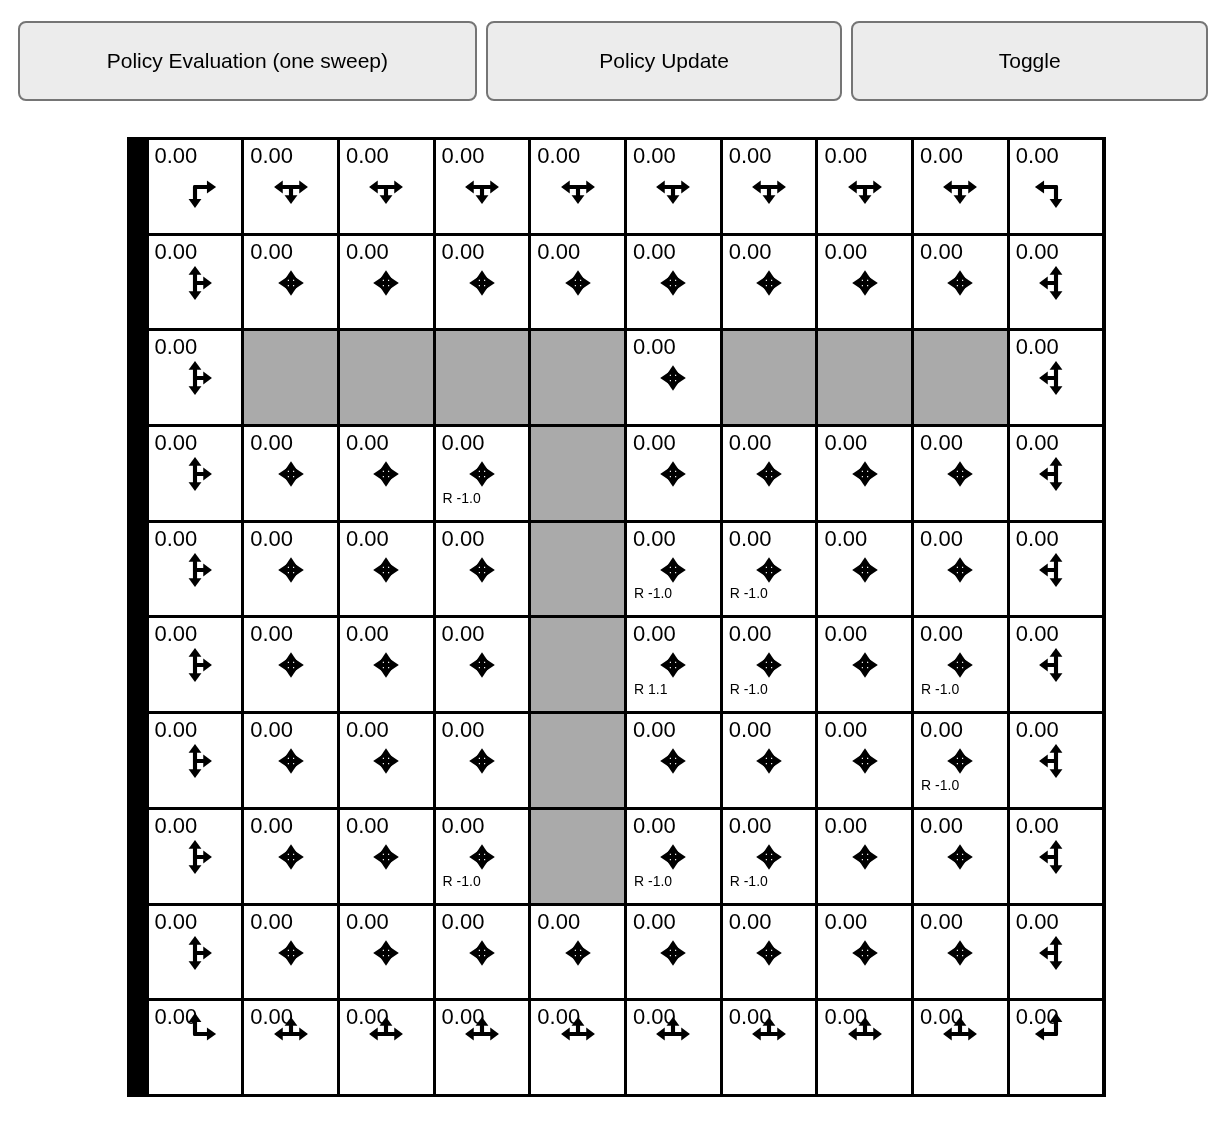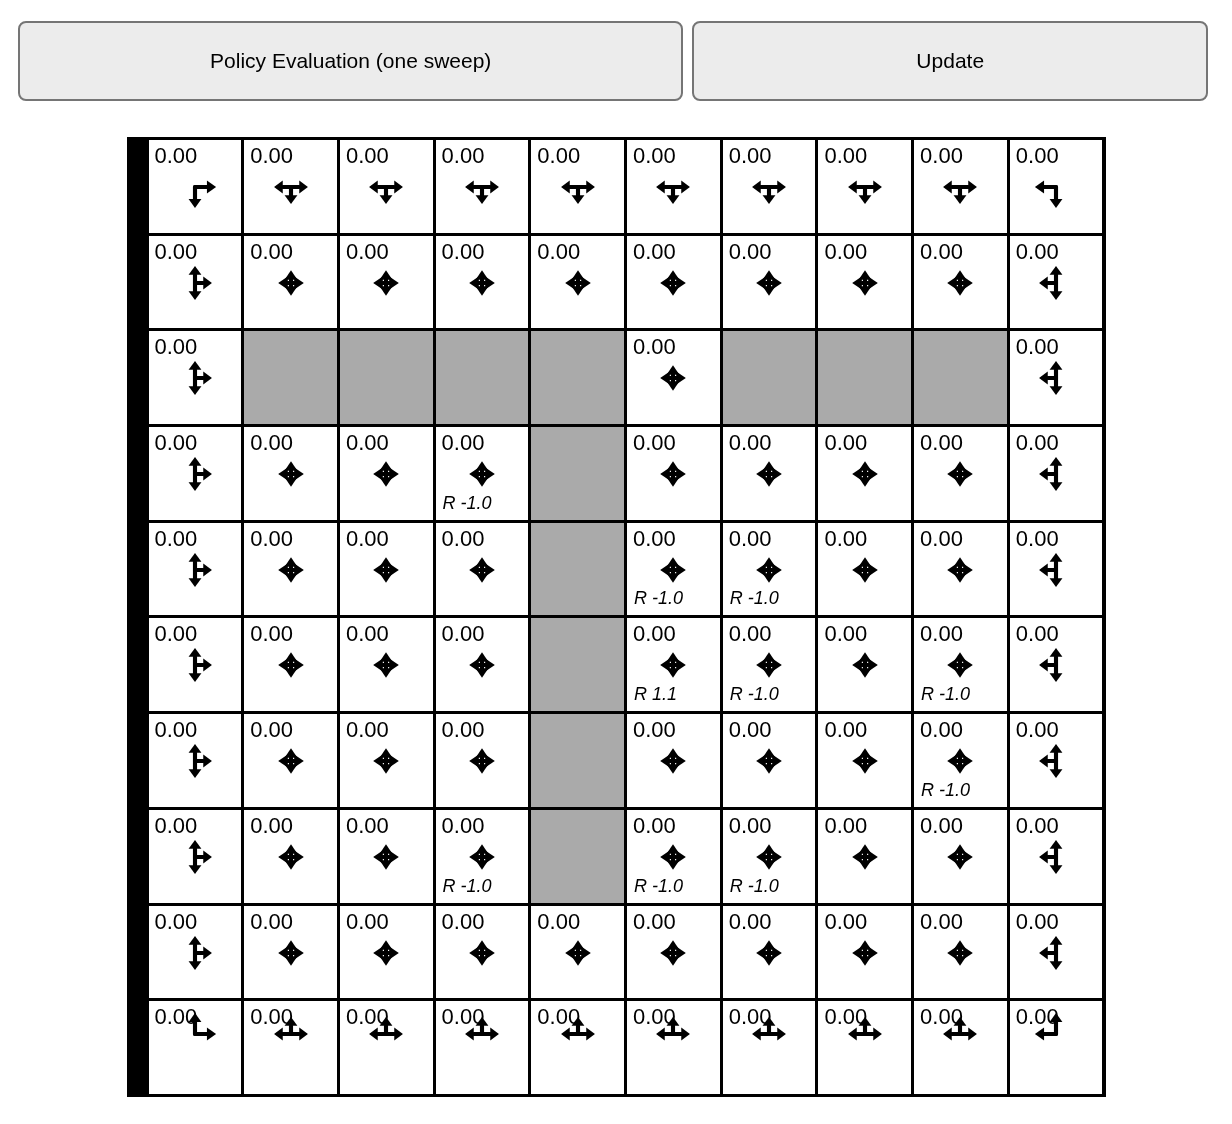--- a/index.html
+++ b/index.html
@@ -21,29 +21,30 @@
     display:grid;grid-template-columns:repeat(10,1fr);grid-template-rows:repeat(10,1fr);
     gap:3px;
     padding-left:19px;
   }
   .cell{background:var(--cellbg,#fff);position:relative;overflow:hidden;}
   .cell.wall{background:var(--wallbg,#aaaaaa);}
   .value{display:block;font-size:22px;line-height:26px;padding:3px 0 0 6px;}
   .arrow{display:block;width:44px;height:44px;margin:-4px auto 0;}
   .arrow svg{width:44px;height:44px;display:block;}
   .last-row .arrow{margin-top:-18px;}
-  .reward{position:absolute;left:7px;bottom:6px;font-size:18px;font-style:italic;}
+  .reward{position:absolute;left:7px;bottom:14px;font-size:14px;}
 </style>
 </head>
 <body>
 
 <div class="page">
   <div class="toolbar">
     <button class="btn btn-wide">Policy Evaluation (one sweep)</button>
-    <button class="btn">Update</button>
+    <button class="btn">Policy Update</button>
+    <button class="btn">Toggle</button>
   </div>
   <div class="grid">
       <div class="cell">
         <span class="value">0.00</span>
         <span class="arrow">
           <svg viewBox="0 0 48 48" aria-hidden="true">
             <g stroke="#000000" stroke-width="4.5" stroke-linecap="round" stroke-linejoin="round">
               <line x1="24" y1="24" x2="37" y2="24"></line>
               <line x1="24" y1="24" x2="24" y2="37"></line>
             </g>

